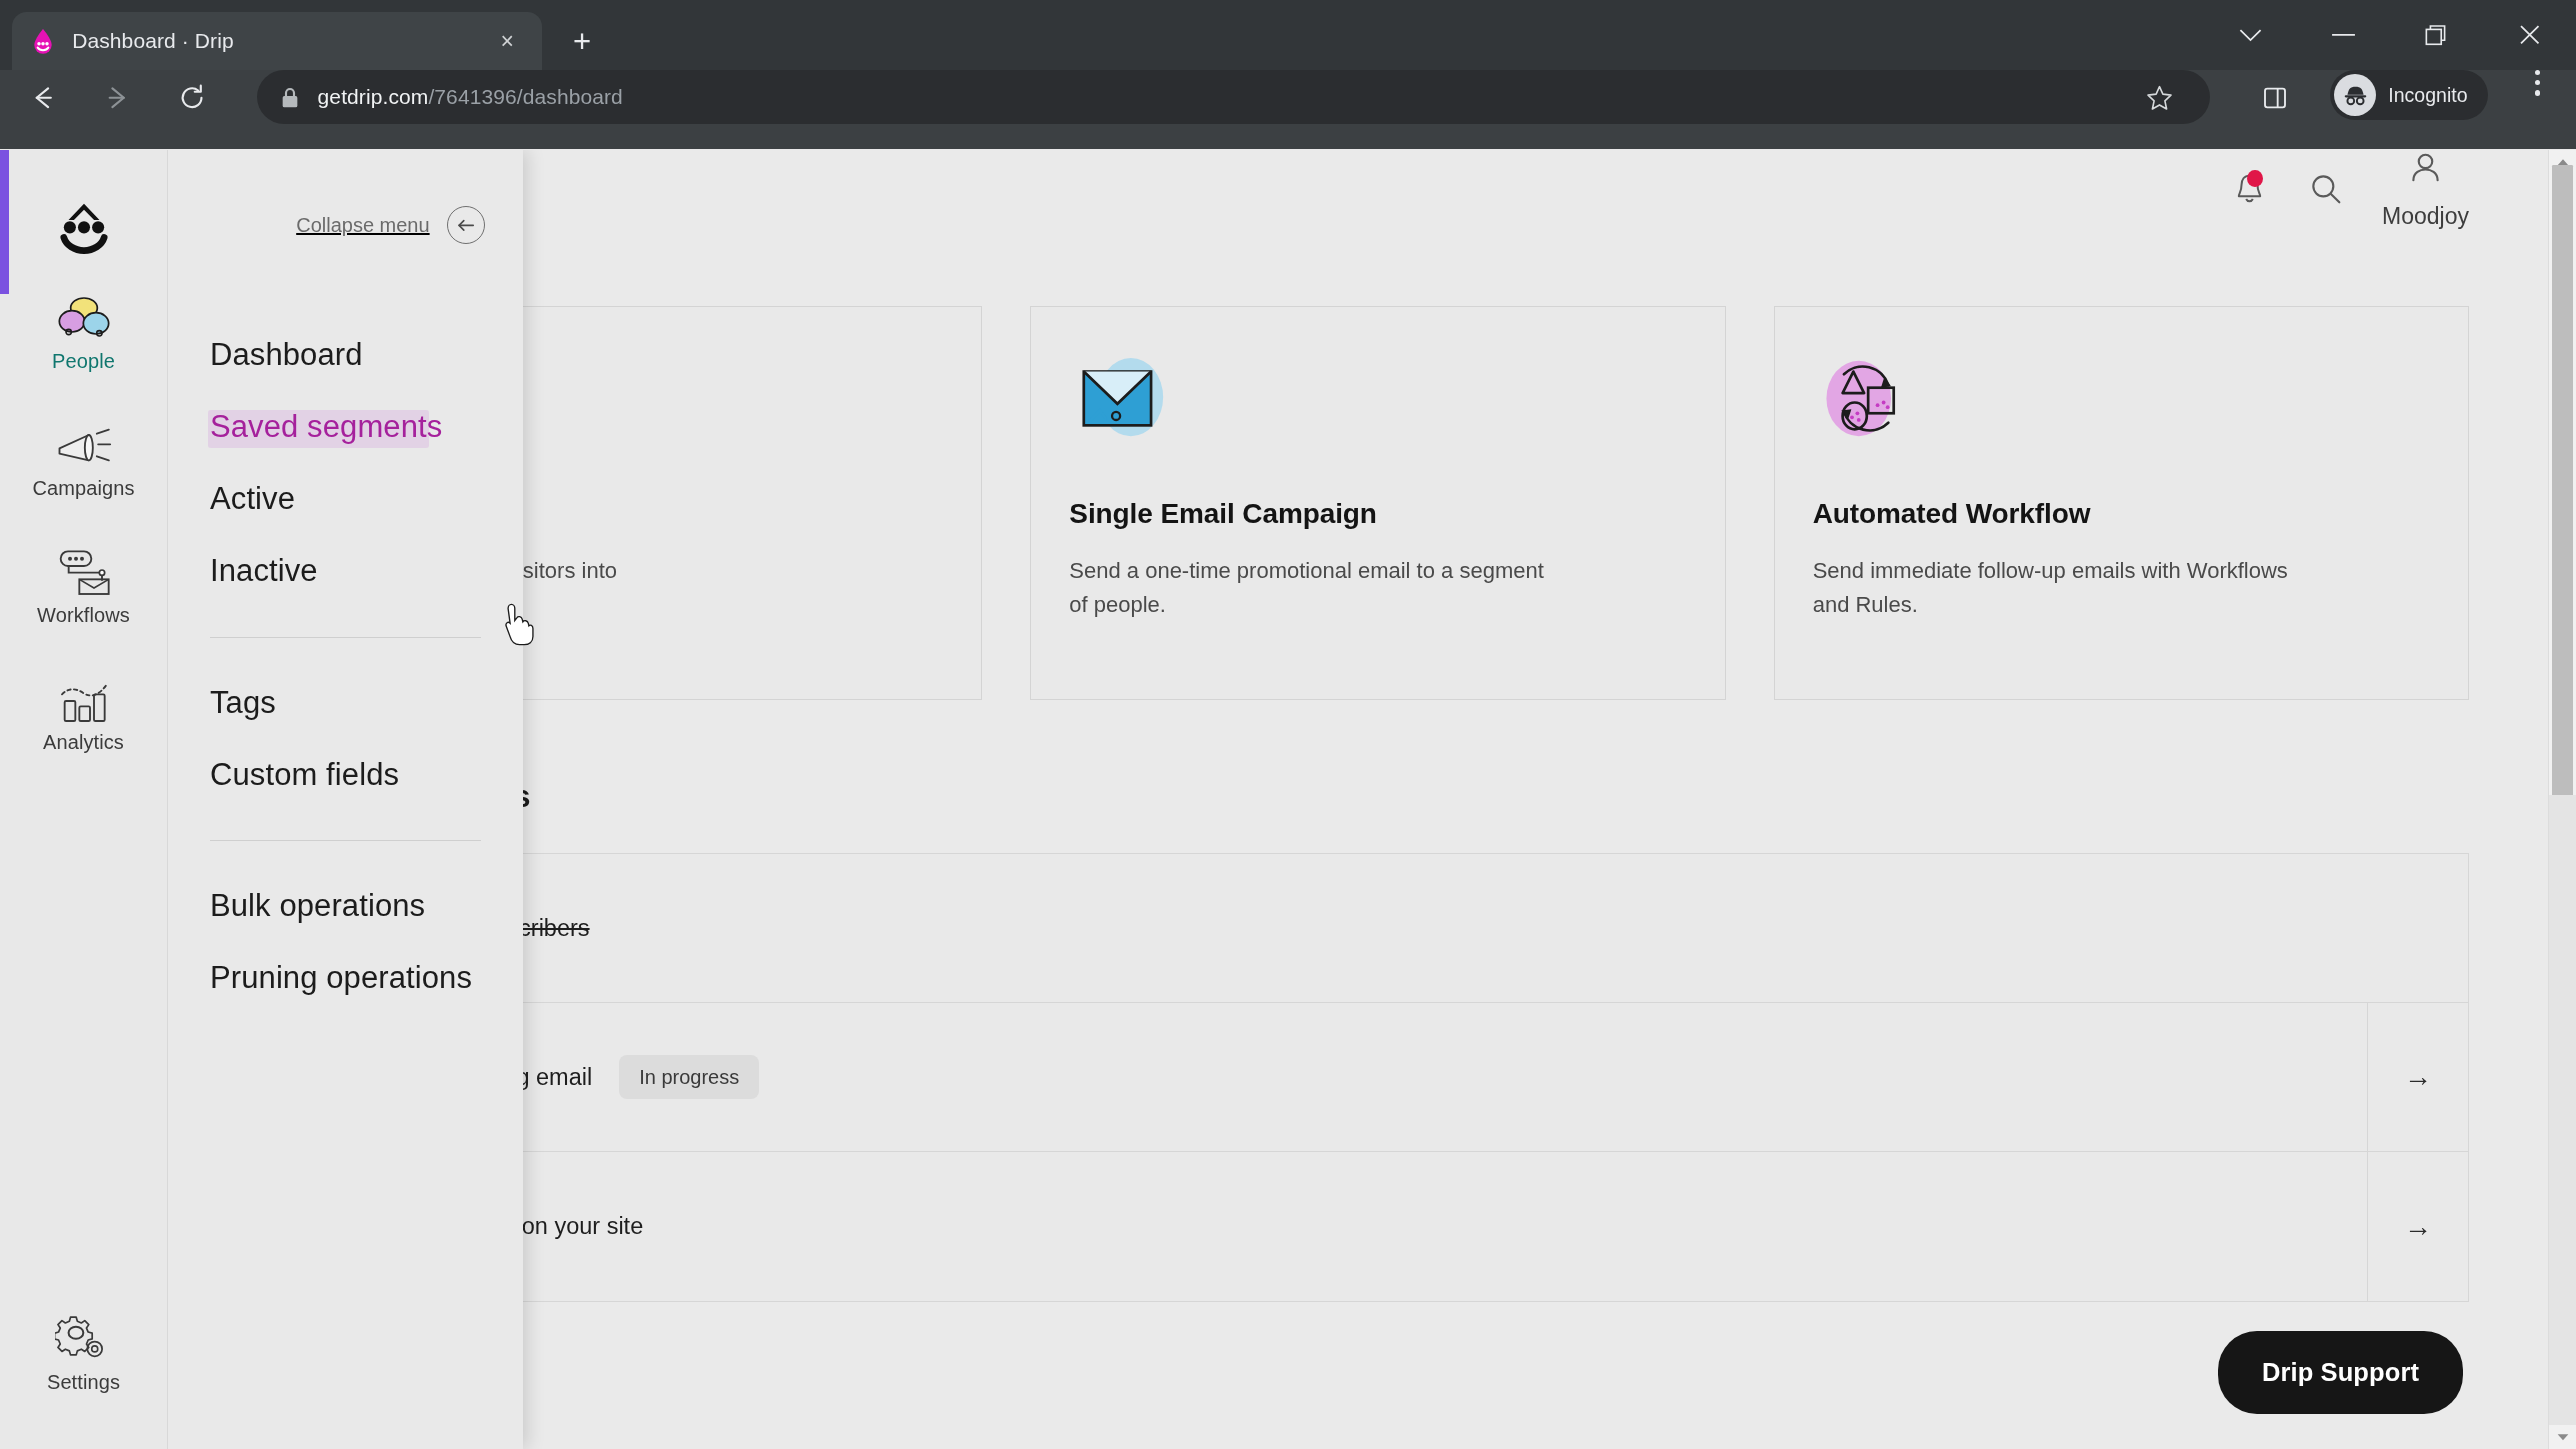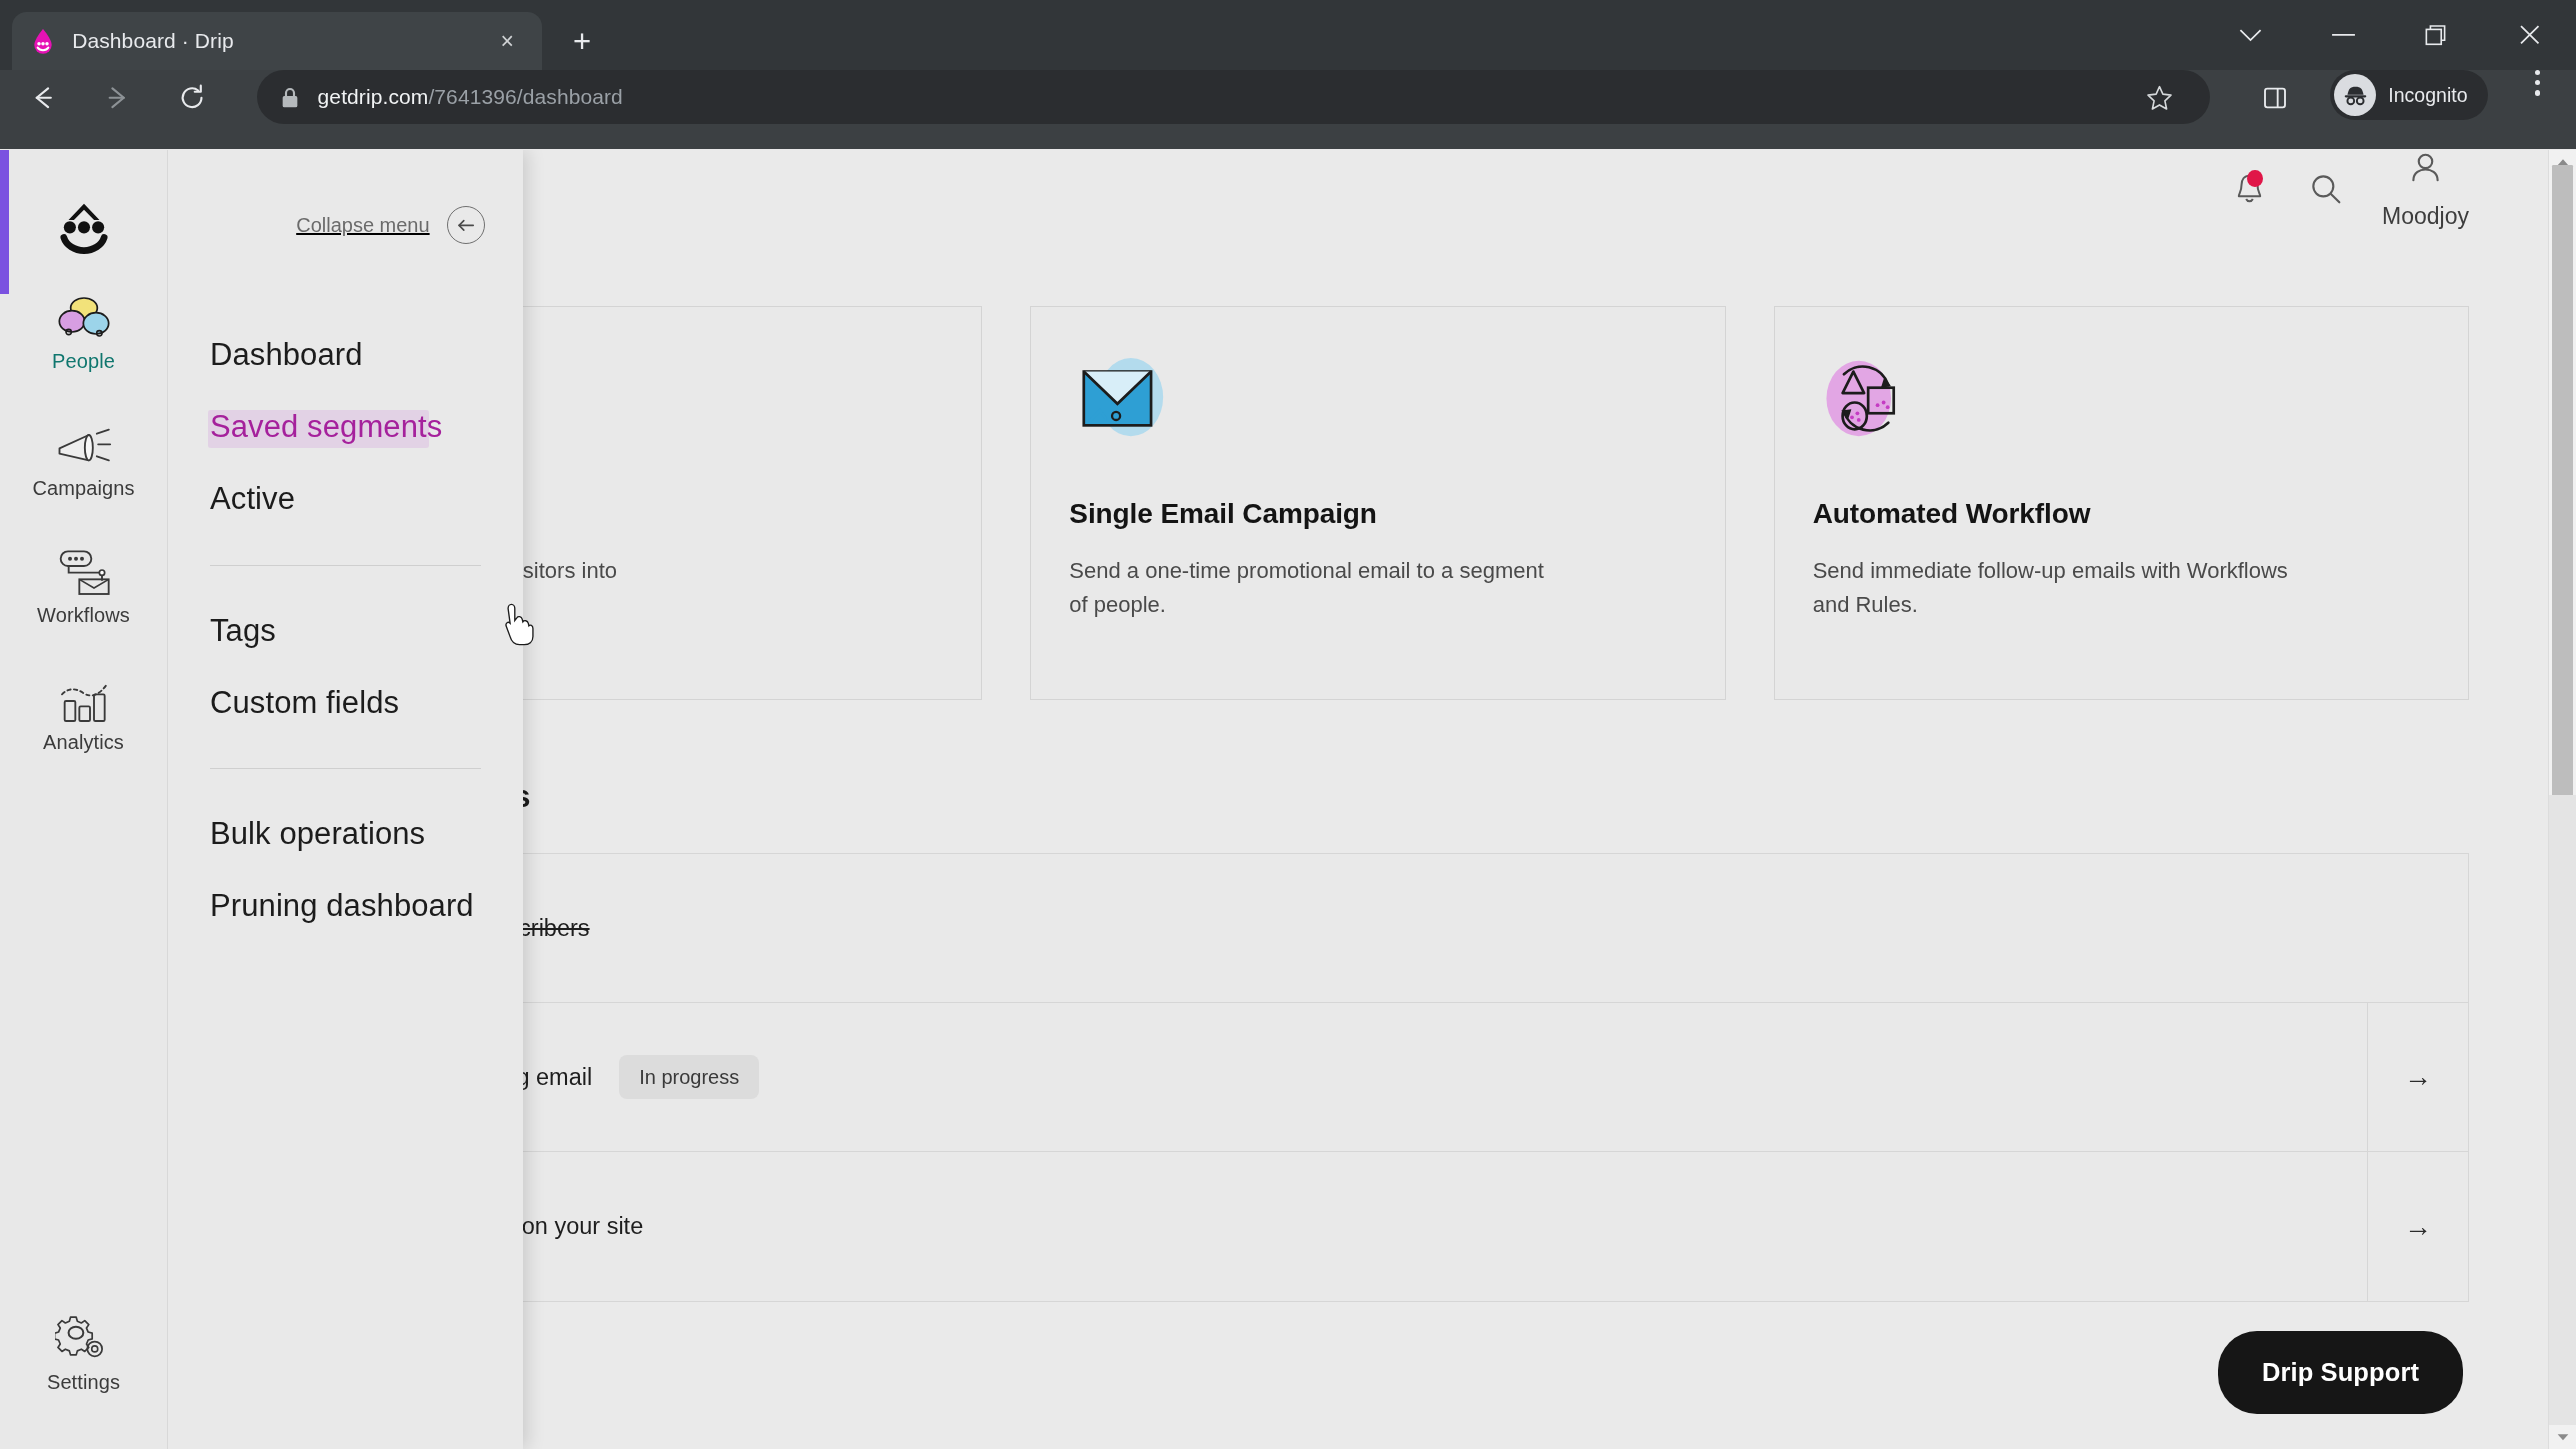--- a/index.html
+++ b/index.html
@@ -523,30 +523,31 @@
         </span>
       </div>
 
       <div class="fly-list">
         <div class="fly-item">Dashboard</div>
         <div class="fly-item hl">
           <span class="hl-bg" style="width:221px"></span>
           <span>Saved segments</span>
         </div>
         <div class="fly-item">Active</div>
+        <div class="fly-item">Inactive</div>
 
         <div class="fly-sep"></div>
 
         <div class="fly-item">Tags</div>
         <div class="fly-item">Custom fields</div>
 
         <div class="fly-sep"></div>
 
         <div class="fly-item">Bulk operations</div>
-        <div class="fly-item">Pruning dashboard</div>
+        <div class="fly-item">Pruning operations</div>
       </div>
 
       <span class="cursor">
         <svg width="35" height="43" viewBox="0 0 52 64">
           <path d="M14 2 C17 2 19 5 19 8 V26 L22 22 C24 19 29 20 30 24 L31 28 C33 25 38 26 39 30 L40 34 C42 32 46 33 46 38 L46 50 C46 58 40 62 33 62 H26 C19 62 14 57 12 50 L6 34 C5 30 9 27 12 30 L9 8 C9 5 11 2 14 2 Z" fill="#ffffff" stroke="#1c1c1c" stroke-width="2"></path>
         </svg>
       </span>
     </div>
 
     <div class="scrollbar">

